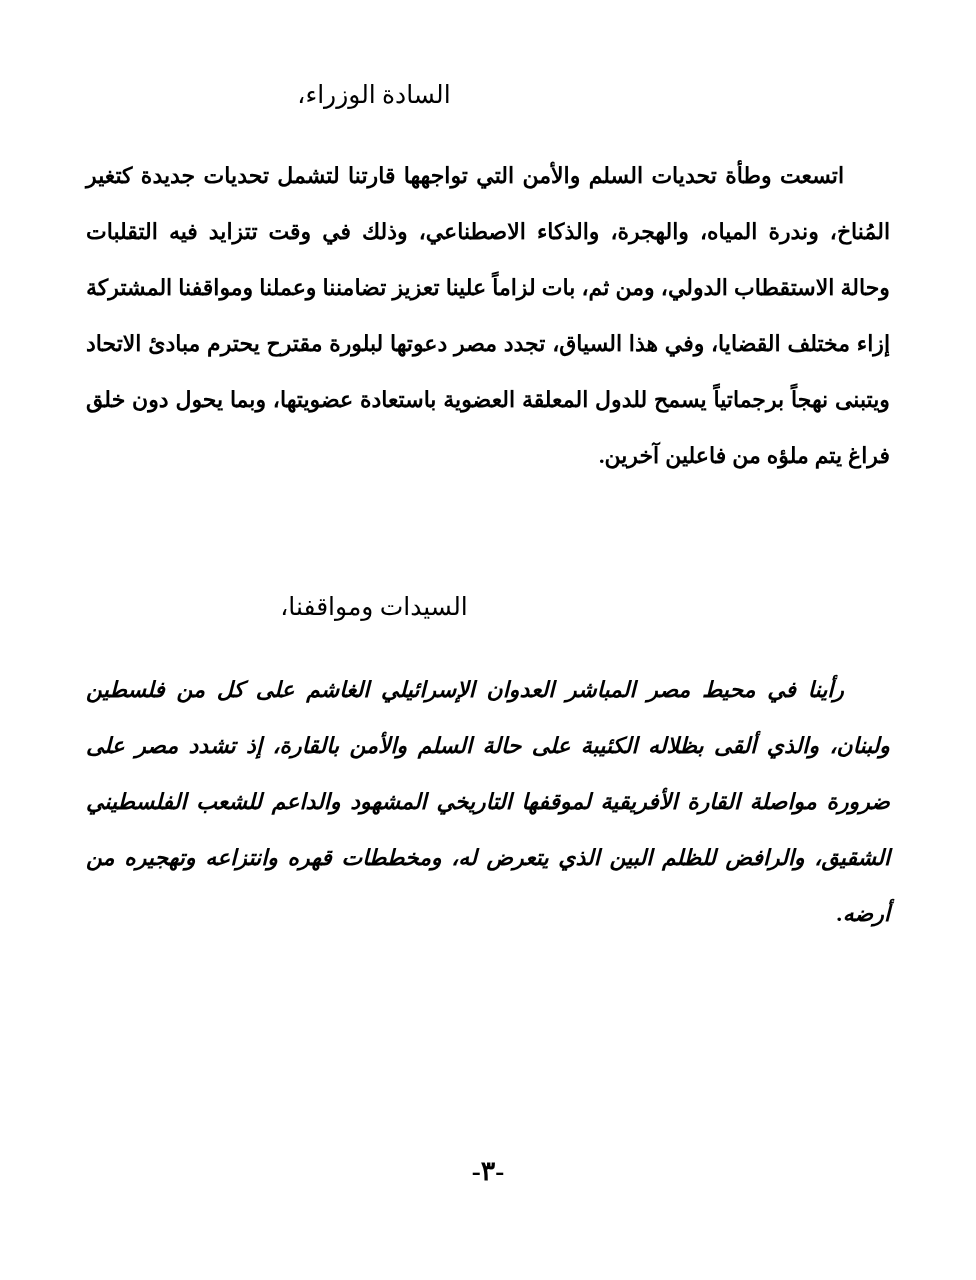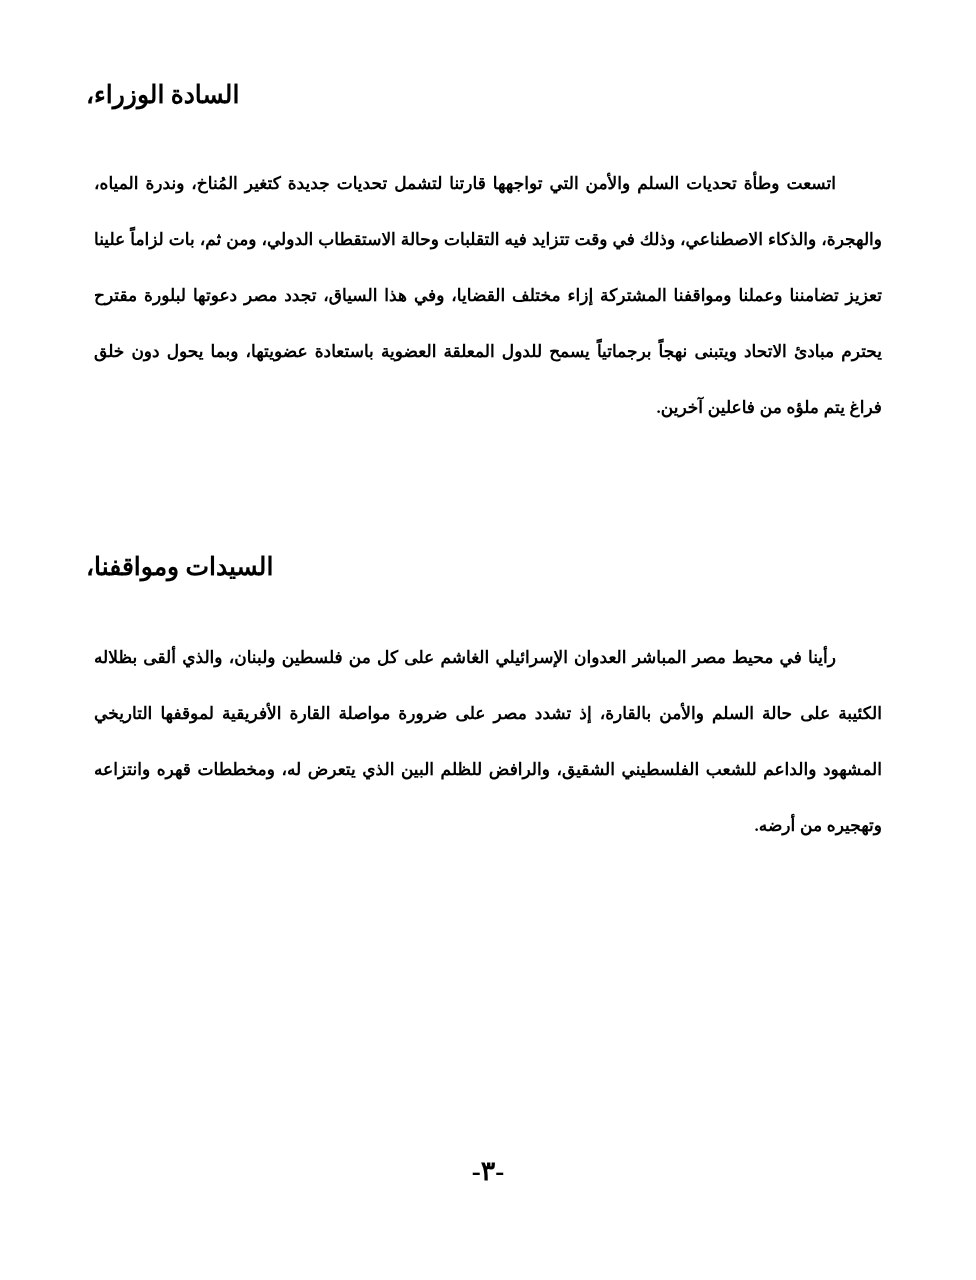--- a/index.html
+++ b/index.html
@@ -28,55 +28,56 @@
     position: absolute;
     top: 78px;
     right: 86px;
     left: 86px;
     direction: rtl;
     text-align: justify;
   }
 
   .salutation {
     font-size: 25px;
-    font-weight: bold;
+    font-weight: normal;
     line-height: 1.35;
     margin: 0 0 0 0;
     padding-right: 228px;
-    text-align: left;
+    text-align: center;
     letter-spacing: 0px;
     white-space: nowrap;
   }
 
   .salutation-2 {
     padding-right: 228px;
   }
 
   .body-par {
-    font-size: 17px;
+    font-size: 22px;
     font-weight: bold;
     line-height: 56px;
     text-align: justify;
     text-align-last: right;
     text-justify: inter-word;
-    margin: 8px;
+    margin: 0;
     word-spacing: 0.5px;
   }
 
   .body-par .indent {
     display: inline-block;
     width: 46px;
   }
 
   .gap-after-sal-1 { height: 36px; }
   .gap-after-par-1 { height: 106px; }
   .gap-after-sal-2 { height: 38px; }
 
   .par-last-left {
     text-align-last: right;
+    font-style: italic;
   }
 
   .page-number {
     position: absolute;
     left: 0;
     right: 0;
     top: 1155px;
     text-align: center;
     font-size: 27px;
     font-weight: bold;

